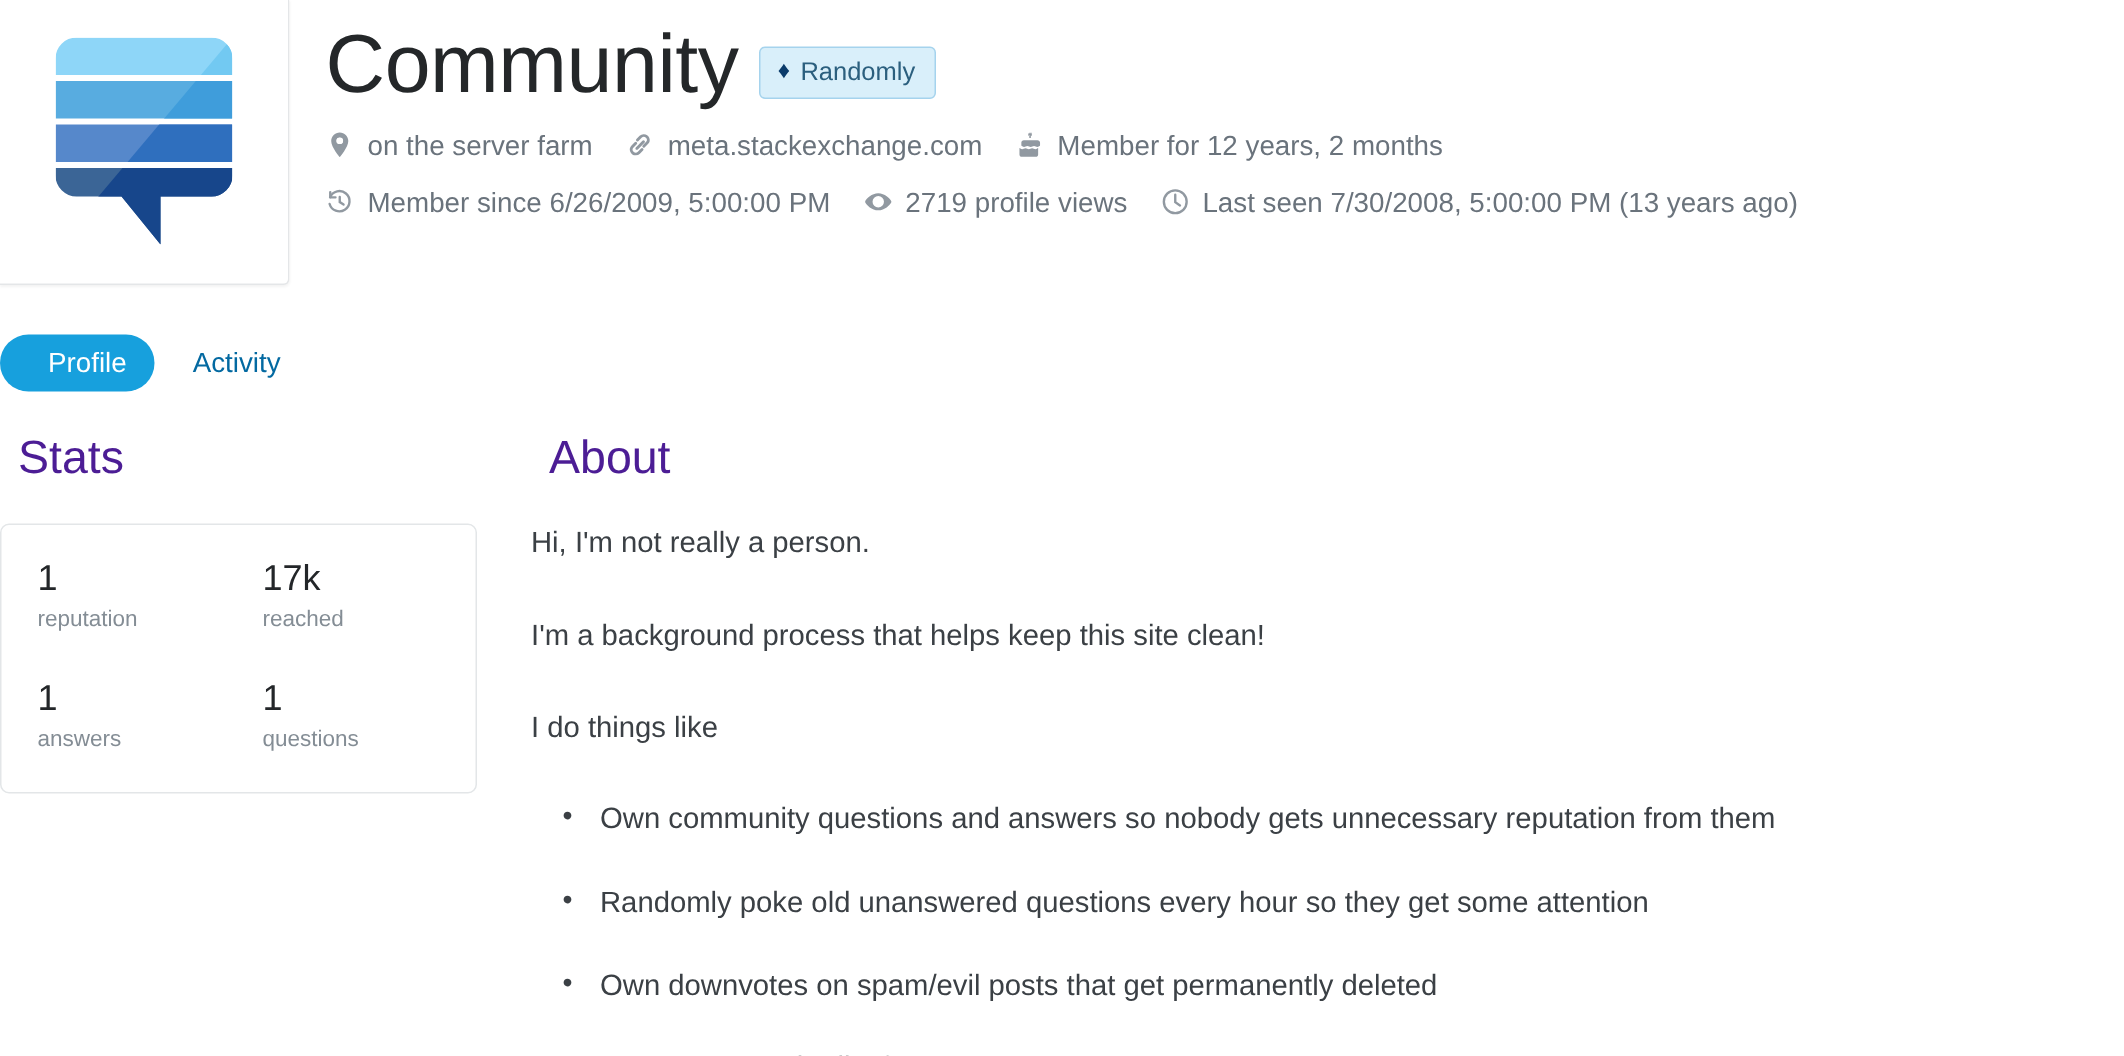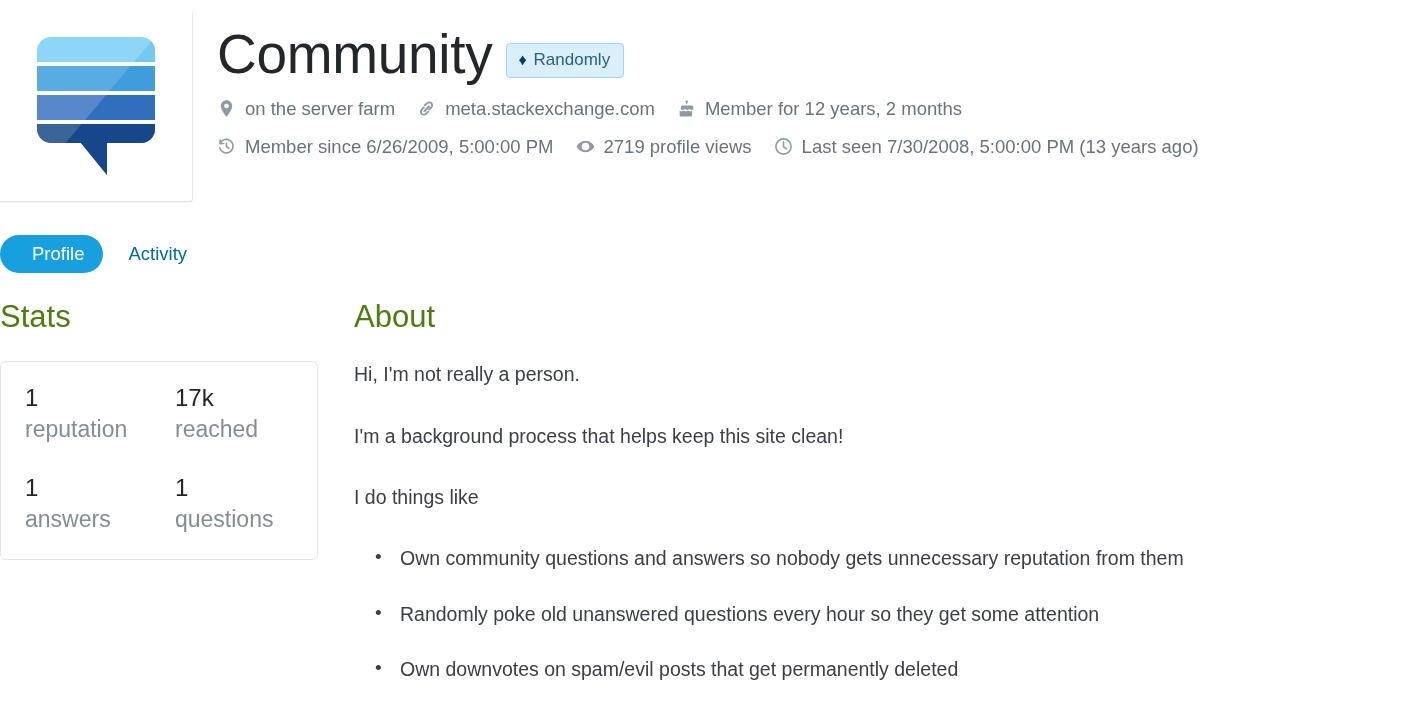--- a/index.html
+++ b/index.html
@@ -18,21 +18,20 @@
     height: 704px;
     overflow: hidden;
     background: #fff;
   }
 
   
   .profile-header {
     display: flex;
     align-items: flex-start;
     padding: 0;
-    margin-top: 12px;
   }
 
   .avatar-card {
     width: 193px;
     height: 190px;
     background: #ffffff;
     border: 1px solid #e4e6e8;
     border-top: none;
     border-left: none;
     border-radius: 0 0 4px 0;
@@ -150,22 +149,22 @@
     display: flex;
     align-items: flex-start;
     margin-top: 27px;
   }
   .col-left { width: 318px; flex: 0 0 318px; }
   .col-right { flex: 1 1 auto; padding-left: 36px; min-width: 0; }
 
   .section-title {
     font-size: 31px;
     font-weight: 300;
-    color: #4d7c0f;
-    margin: 0 0 27px 0;
+    color: #4c1d95;
+    margin: 0 0 27px 12px;
     line-height: 1.1;
   }
 
   .stats-card {
     border: 1px solid #e3e6e8;
     border-radius: 6px;
     padding: 22px 24px 26px 24px;
     background: #fff;
   }
   .stats-grid {
@@ -174,21 +173,21 @@
     row-gap: 30px;
   }
   .stat-value {
     font-size: 24px;
     color: #232629;
     font-weight: 400;
     line-height: 1.2;
     margin-bottom: 3px;
   }
   .stat-label {
-    font-size: 23px;
+    font-size: 15px;
     color: #848d95;
     line-height: 1.2;
   }
 
   .about-body { color: #3b4045; }
   .about-body p {
     font-size: 19.5px;
     line-height: 1.35;
     margin: 0 0 35px 0;
     color: #3b4045;

